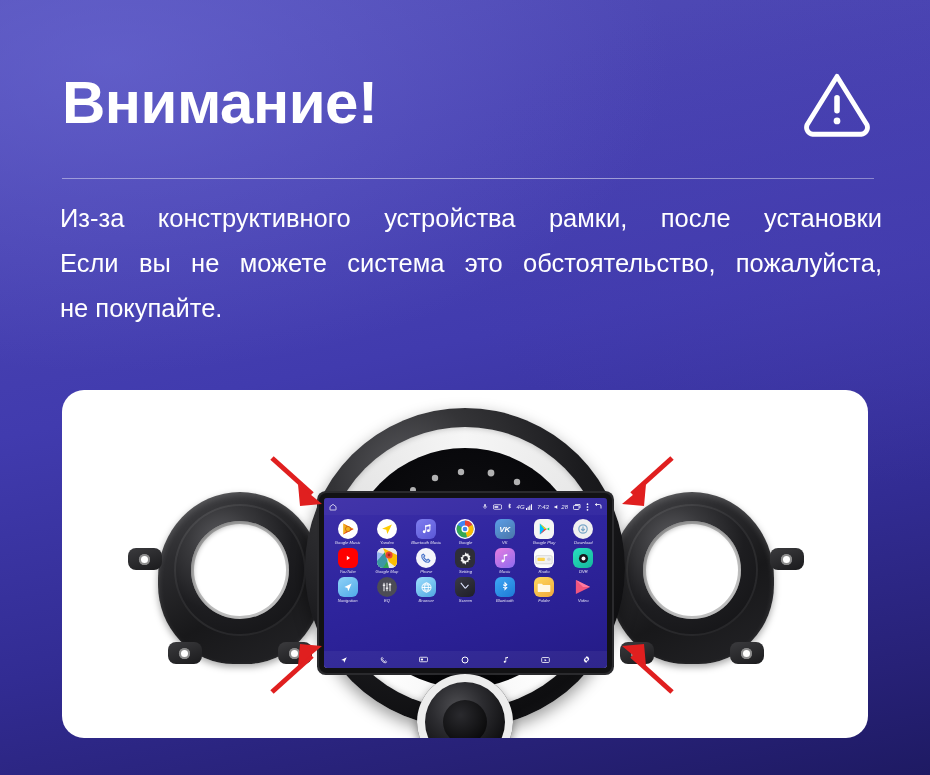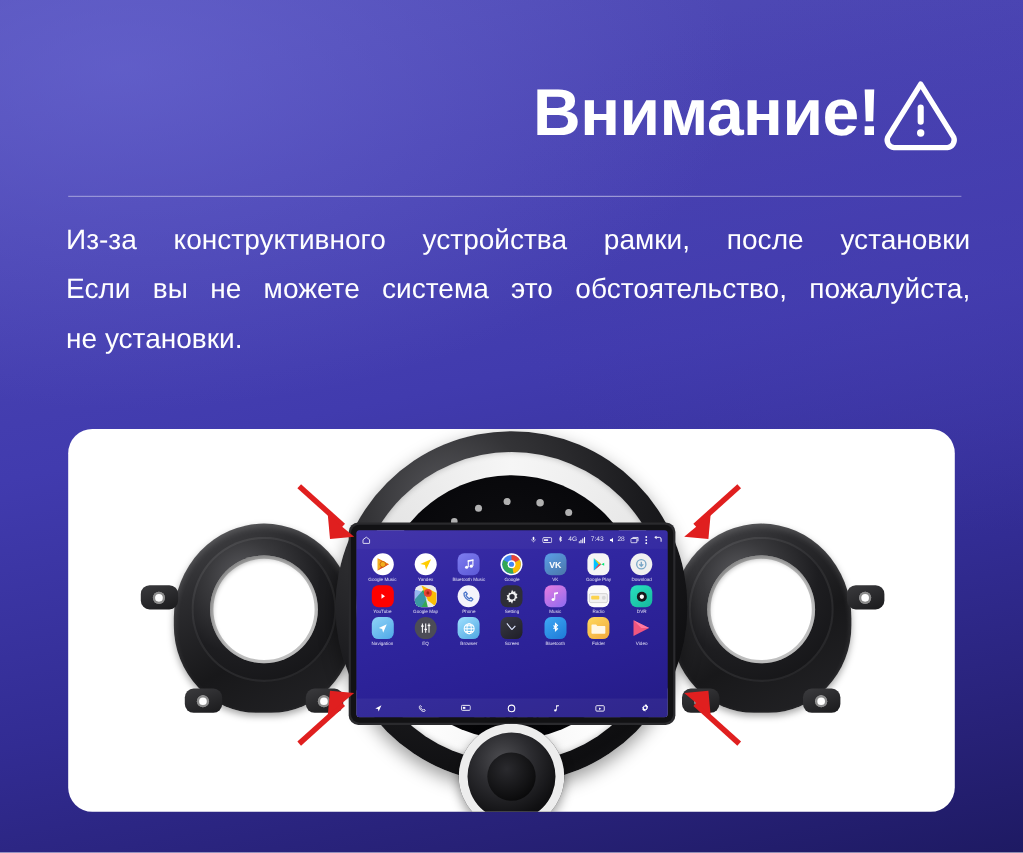--- a/index.html
+++ b/index.html
@@ -21,21 +21,21 @@
 
   
   .header {
     position: absolute;
     left: 62px;
     top: 48px;
     right: 56px;
     height: 110px;
     display: flex;
     align-items: center;
-    justify-content: flex-end;
+    justify-content: space-between;
   }
 
   .page-title {
     font-size: 60px;
     font-weight: bold;
     color: #ffffff;
     letter-spacing: -0.5px;
     line-height: 1;
     white-space: nowrap;
   }
@@ -80,22 +80,22 @@
     top: 390px;
     width: 806px;
     height: 348px;
     background: #ffffff;
     border-radius: 22px;
     overflow: hidden;
   }
 
   .unit-stage {
     position: absolute;
-    left: 0; top: 0;
-    width: 100%; height: 100%;
+    left: 0; top: 16px;
+    width: 100%; height: 100%; font-style: italic;
   }
 
   
   .side-housing {
     position: absolute;
     top: 78px;
     width: 180px;
     height: 190px;
   }
   .side-housing.left  { left: 88px; }
@@ -292,21 +292,21 @@
     <rect x="29.6" y="25" width="4.8" height="16" rx="2.4" fill="#ffffff"></rect>
     <circle cx="32" cy="47.5" r="2.9" fill="#ffffff"></circle>
   </svg>
 </div>
 
 <div class="divider"></div>
 
 <div class="copy">
   <p class="justified">Из-за конструктивного устройства рамки, после установки</p>
   <p class="justified">Если вы не можете система это обстоятельство, пожалуйста,</p>
-  <p>не установки.</p>
+  <p>не покупайте.</p>
 </div>
 
 <div class="photo-card">
   <div class="unit-stage">
 
     <div class="side-housing left">
       <div class="housing-plate"></div>
       <div class="tab outer-l">
           <i></i>
         </div>

